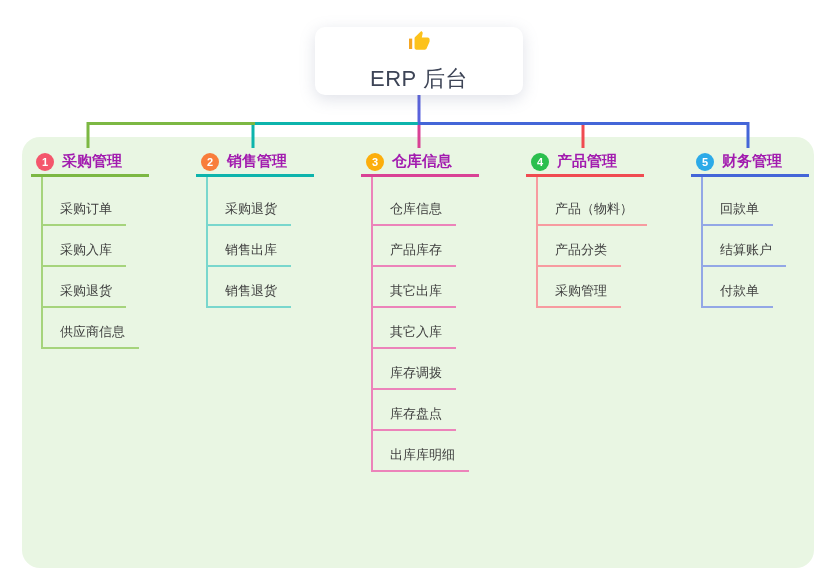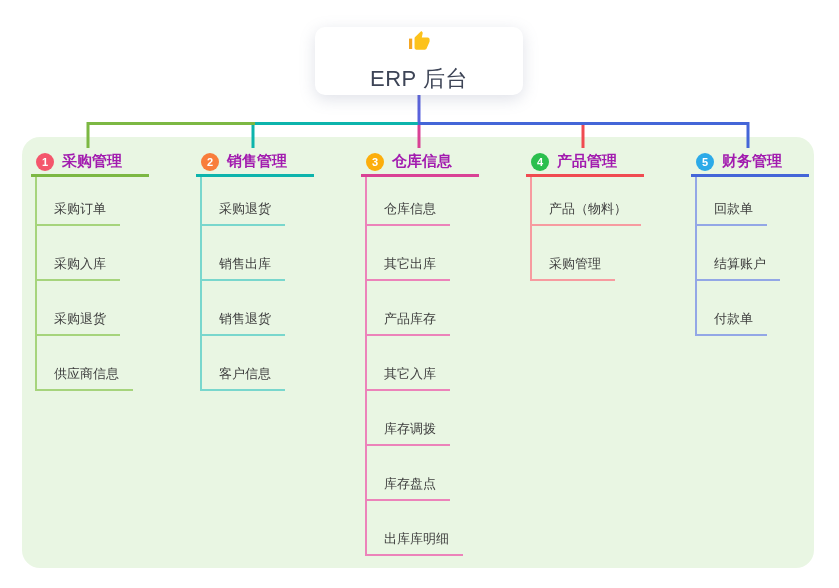--- a/index.html
+++ b/index.html
@@ -29,22 +29,22 @@
   .branch:nth-child(4){left:526px;}
   .branch:nth-child(5){left:691px;}
 
   .branch-title{box-sizing:border-box;height:28px;display:flex;align-items:center;gap:8px;
     padding-left:5px;border-bottom:3px solid var(--line);cursor:pointer;}
   .num{width:18px;height:18px;border-radius:50%;background:var(--badge);color:#fff;
     font-size:11px;font-weight:bold;display:flex;align-items:center;justify-content:center;
     flex:0 0 18px;}
   .branch-title .t{font-size:15px;font-weight:600;color:#a21caf;white-space:nowrap;}
 
-  .children{margin-left:4px;border-left:2px solid var(--child-line);}
-  .child{height:55px;display:flex;align-items:flex-end;}
+  .children{margin-left:10px;border-left:2px solid var(--child-line);}
+  .child{height:41px;display:flex;align-items:flex-end;}
   .child:first-child{height:49px;}
   .child-label{display:inline-block;font-size:13px;color:#3e3e3e;white-space:nowrap;
     padding:0 14px 6px 17px;border-bottom:2px solid var(--child-line);cursor:pointer;}
 </style>
 </head>
 <body>
 
 <div class="stage">
 
   <div class="panel"></div>
@@ -104,42 +104,39 @@
   </div>
 
   <div class="child">
     <span class="child-label">销售出库</span>
   </div>
 
   <div class="child">
     <span class="child-label">销售退货</span>
   </div>
 
-  <div class="child">
-    <span class="child-label">客户信息</span>
-  </div>
 </div>
   </div>
 
   <div class="branch" style="--line: #d94295; --child-line: #ec83ba; --badge: #fcae0c;">
     <div class="branch-title">
       <span class="num">3</span>
       <span class="t">仓库信息</span>
     </div>
     <div class="children">
   <div class="child">
     <span class="child-label">仓库信息</span>
   </div>
 
   <div class="child">
-    <span class="child-label">其它出库</span>
+    <span class="child-label">产品库存</span>
   </div>
 
   <div class="child">
-    <span class="child-label">产品库存</span>
+    <span class="child-label">其它出库</span>
   </div>
 
   <div class="child">
     <span class="child-label">其它入库</span>
   </div>
 
   <div class="child">
     <span class="child-label">库存调拨</span>
   </div>
 
@@ -156,20 +153,23 @@
   <div class="branch" style="--line: #f04b51; --child-line: #f79ba0; --badge: #2bbf4e;">
     <div class="branch-title">
       <span class="num">4</span>
       <span class="t">产品管理</span>
     </div>
     <div class="children">
   <div class="child">
     <span class="child-label">产品（物料）</span>
   </div>
 
+  <div class="child">
+    <span class="child-label">产品分类</span>
+  </div>
 
   <div class="child">
     <span class="child-label">采购管理</span>
   </div>
 </div>
   </div>
 
   <div class="branch" style="--line: #4466d8; --child-line: #93a7e6; --badge: #2caae8;">
     <div class="branch-title">
       <span class="num">5</span>

